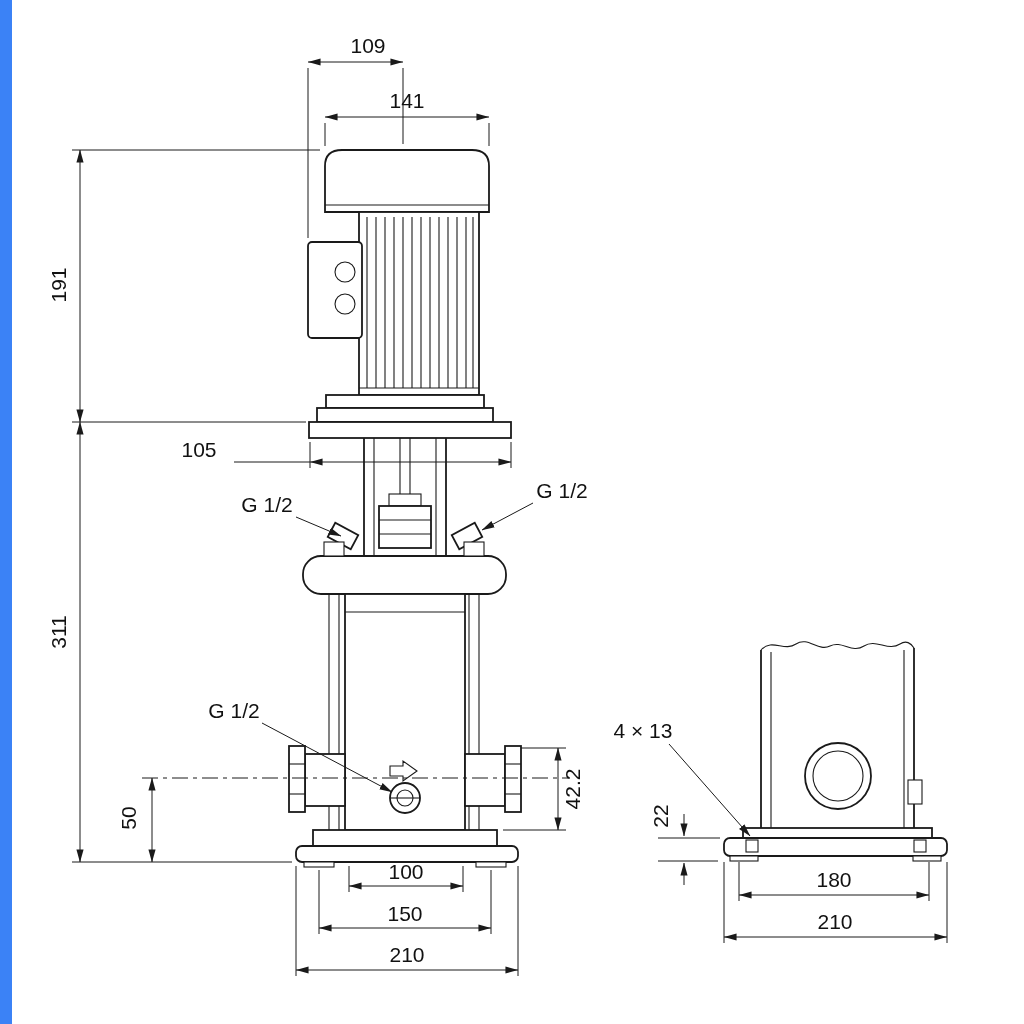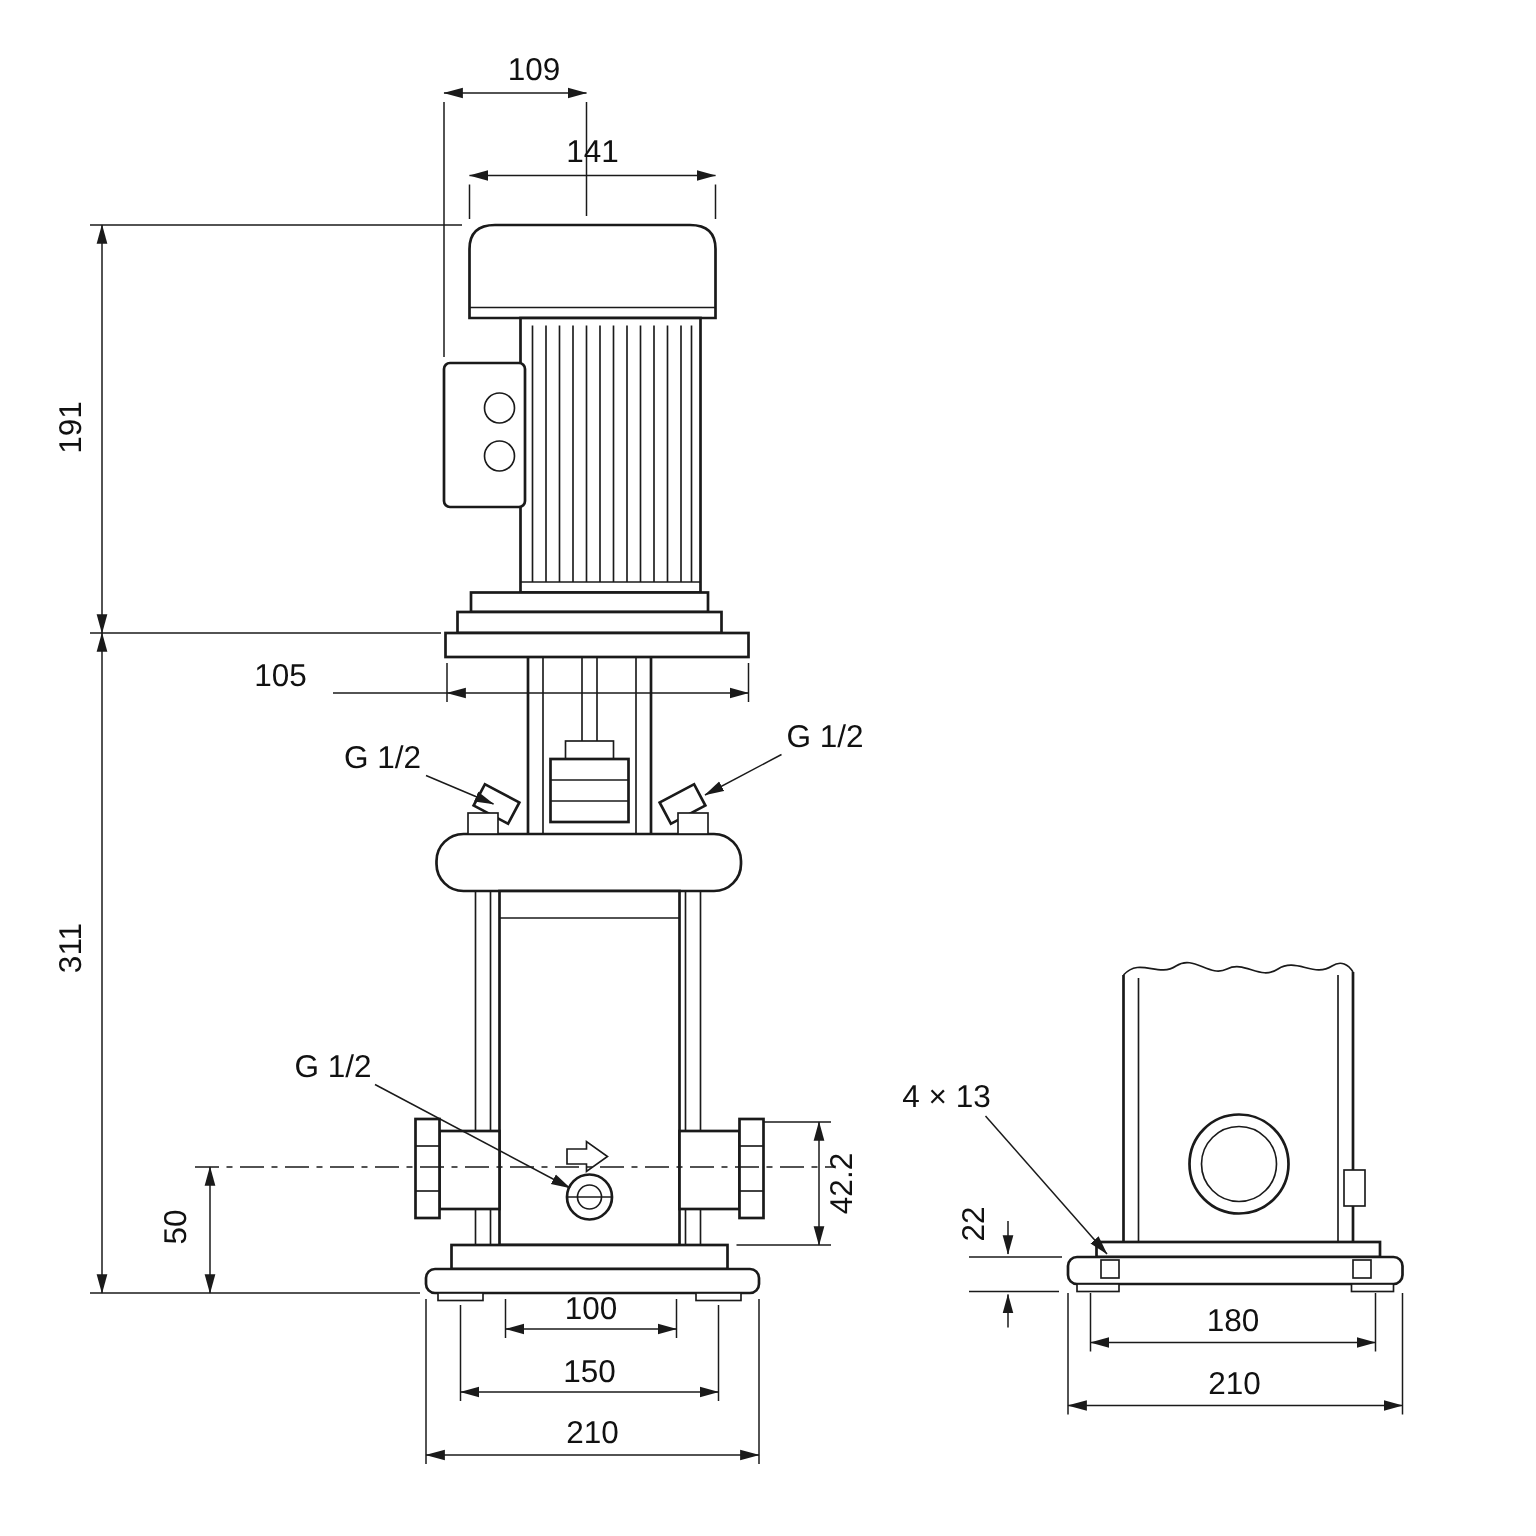--- a/index.html
+++ b/index.html
@@ -1,16 +1,16 @@
 <!DOCTYPE html>
 <html><head>
 <meta charset="utf-8">
 <style>
   html,body{margin:0;padding:0;background:#ffffff;}
-  .stage{width:952px;height:1024px;position:relative;background:#3b82f6;}
+  .stage{width:952px;height:1024px;position:relative;background:#3b82f6;padding-left:12px;}
   svg{display:block;}
   .ol{fill:#ffffff;stroke:#1a1a1a;stroke-width:1.8;}
   .oln{fill:none;stroke:#1a1a1a;stroke-width:1.8;}
   .thin{fill:none;stroke:#1a1a1a;stroke-width:1.1;}
   .thinw{fill:#ffffff;stroke:#1a1a1a;stroke-width:1.1;}
   .dim{fill:none;stroke:#1a1a1a;stroke-width:1;}
   .ext{fill:none;stroke:#1a1a1a;stroke-width:1;}
   .cl{fill:none;stroke:#1a1a1a;stroke-width:1;stroke-dasharray:16 5 4 5;}
   .t{font-family:"Liberation Sans","DejaVu Sans",sans-serif;font-size:21px;fill:#111;}
 </style>

